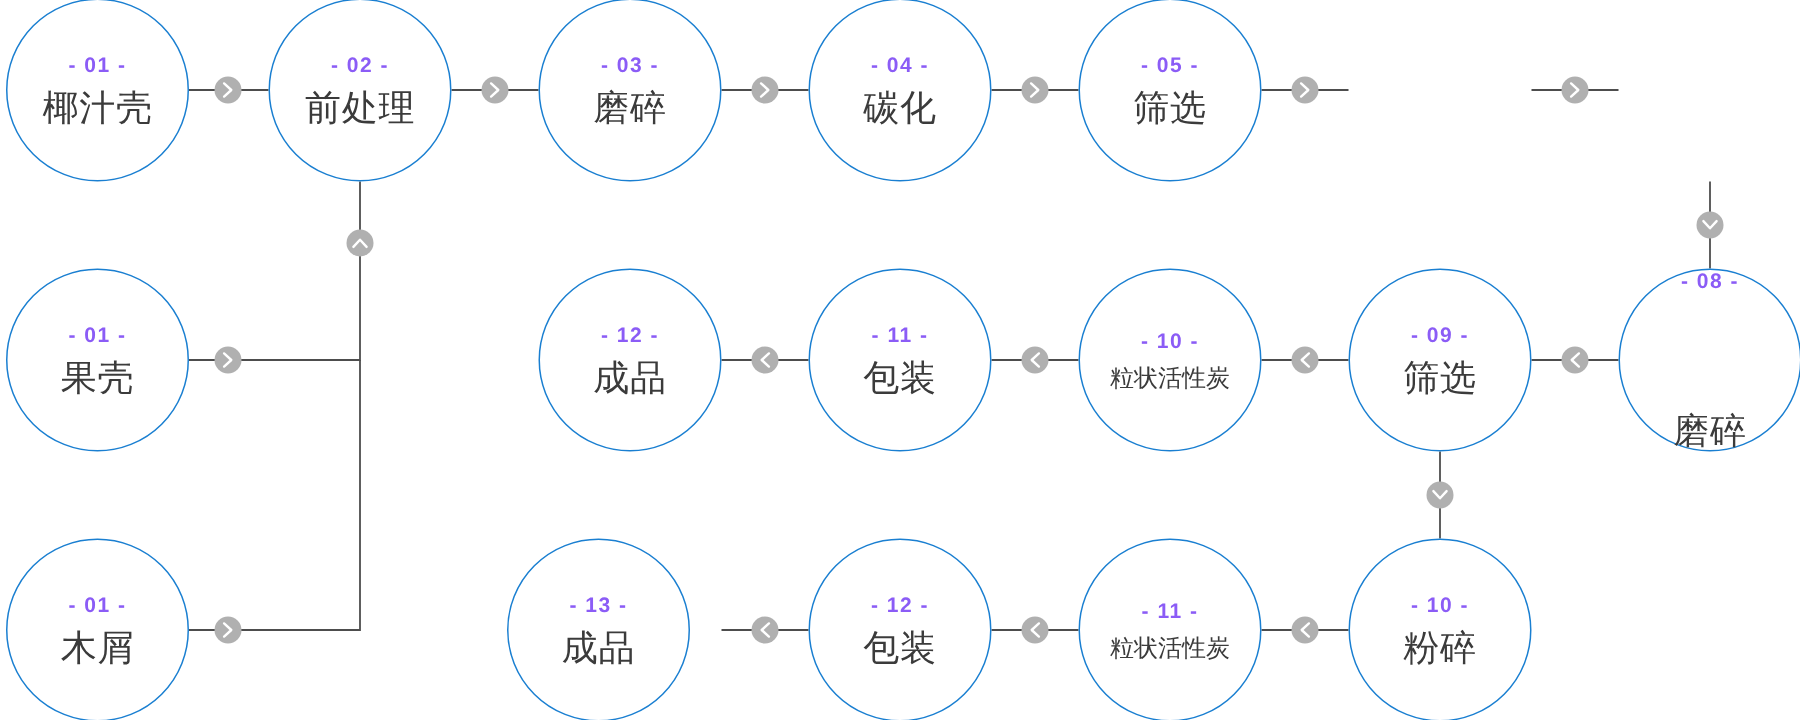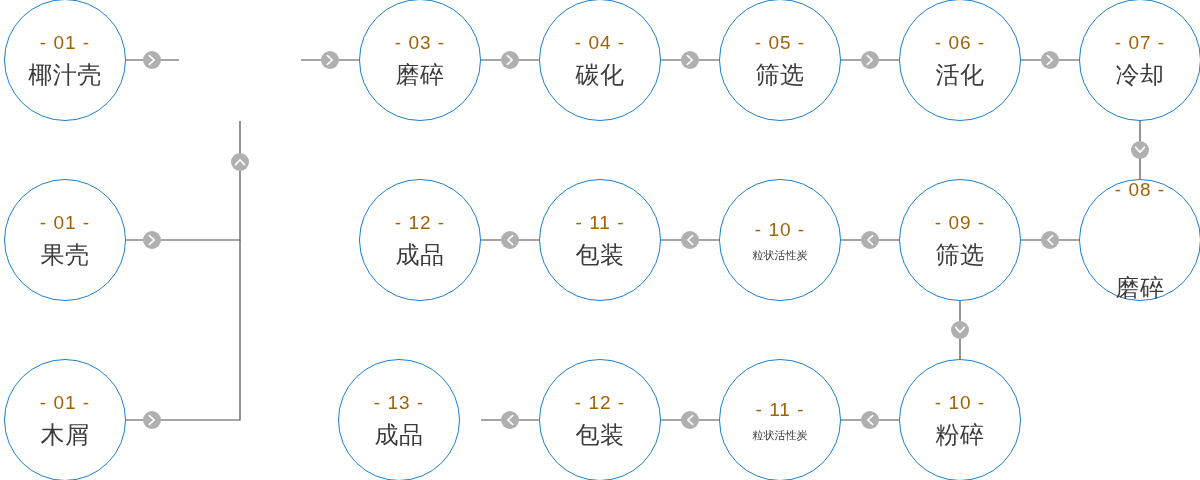--- a/index.html
+++ b/index.html
@@ -41,36 +41,37 @@
     border-radius: 50%;
     border: 1.4px solid #1a7fd1;
     background: #ffffff;
     box-sizing: border-box;
     display: flex;
     flex-direction: column;
     align-items: center;
     justify-content: center;
   }
   .node-num {
-    color: #a16207;
-    font-size: 19px;
+    color: #8b5cf6;
+    font-size: 14px;
     letter-spacing: 1px;
     line-height: 1;
     margin-bottom: 11px;
     white-space: nowrap;
+    font-weight: bold;
   }
   .node-label {
     color: #3b3b3b;
     font-size: 24px;
     line-height: 1;
     white-space: nowrap;
     letter-spacing: 0.5px;
   }
   .node-label.small {
-    font-size: 11px;
+    font-size: 16px;
     letter-spacing: 0px;
   }
   .badge {
     position: absolute;
     width: 18px;
     height: 18px;
     margin-left: -9px;
     margin-top: -9px;
     border-radius: 50%;
     background: #b0b0b0;
@@ -196,40 +197,36 @@
       </div>
       <div class="badge" style="left: 510px; top: 420px; background: rgb(176, 176, 176);">
         <svg width="14" height="14" viewBox="-7 -7 14 14">
           <path d="M 2.6,-4.4 L -2.2,0 L 2.6,4.4" fill="none" stroke="#ffffff" stroke-width="1.6" stroke-linecap="round" stroke-linejoin="round"></path>
         </svg>
       </div>
       <div class="node" style="left: 65px; top: 60px; border-color: rgb(26, 127, 209);">
         <div class="node-num">- 01 -</div>
         <div class="node-label">椰汁壳</div>
       </div>
+      <div class="node" style="left: 240px; top: 60px; border-color: rgb(26, 127, 209);">
+        <div class="node-num">- 02 -</div>
+        <div class="node-label">前处理</div>
+      </div>
       <div class="node" style="left: 420px; top: 60px; border-color: rgb(26, 127, 209);">
         <div class="node-num">- 03 -</div>
         <div class="node-label">磨碎</div>
       </div>
       <div class="node" style="left: 600px; top: 60px; border-color: rgb(26, 127, 209);">
         <div class="node-num">- 04 -</div>
         <div class="node-label">碳化</div>
       </div>
       <div class="node" style="left: 780px; top: 60px; border-color: rgb(26, 127, 209);">
         <div class="node-num">- 05 -</div>
         <div class="node-label">筛选</div>
       </div>
-      <div class="node" style="left: 960px; top: 60px; border-color: rgb(26, 127, 209);">
-        <div class="node-num">- 06 -</div>
-        <div class="node-label">活化</div>
-      </div>
-      <div class="node" style="left: 1140px; top: 60px; border-color: rgb(26, 127, 209);">
-        <div class="node-num">- 07 -</div>
-        <div class="node-label">冷却</div>
-      </div>
       <div class="node" style="left: 65px; top: 240px; border-color: rgb(26, 127, 209);">
         <div class="node-num">- 01 -</div>
         <div class="node-label">果壳</div>
       </div>
       <div class="node" style="left: 420px; top: 240px; border-color: rgb(26, 127, 209);">
         <div class="node-num">- 12 -</div>
         <div class="node-label">成品</div>
       </div>
       <div class="node" style="left: 600px; top: 240px; border-color: rgb(26, 127, 209);">
         <div class="node-num">- 11 -</div>

